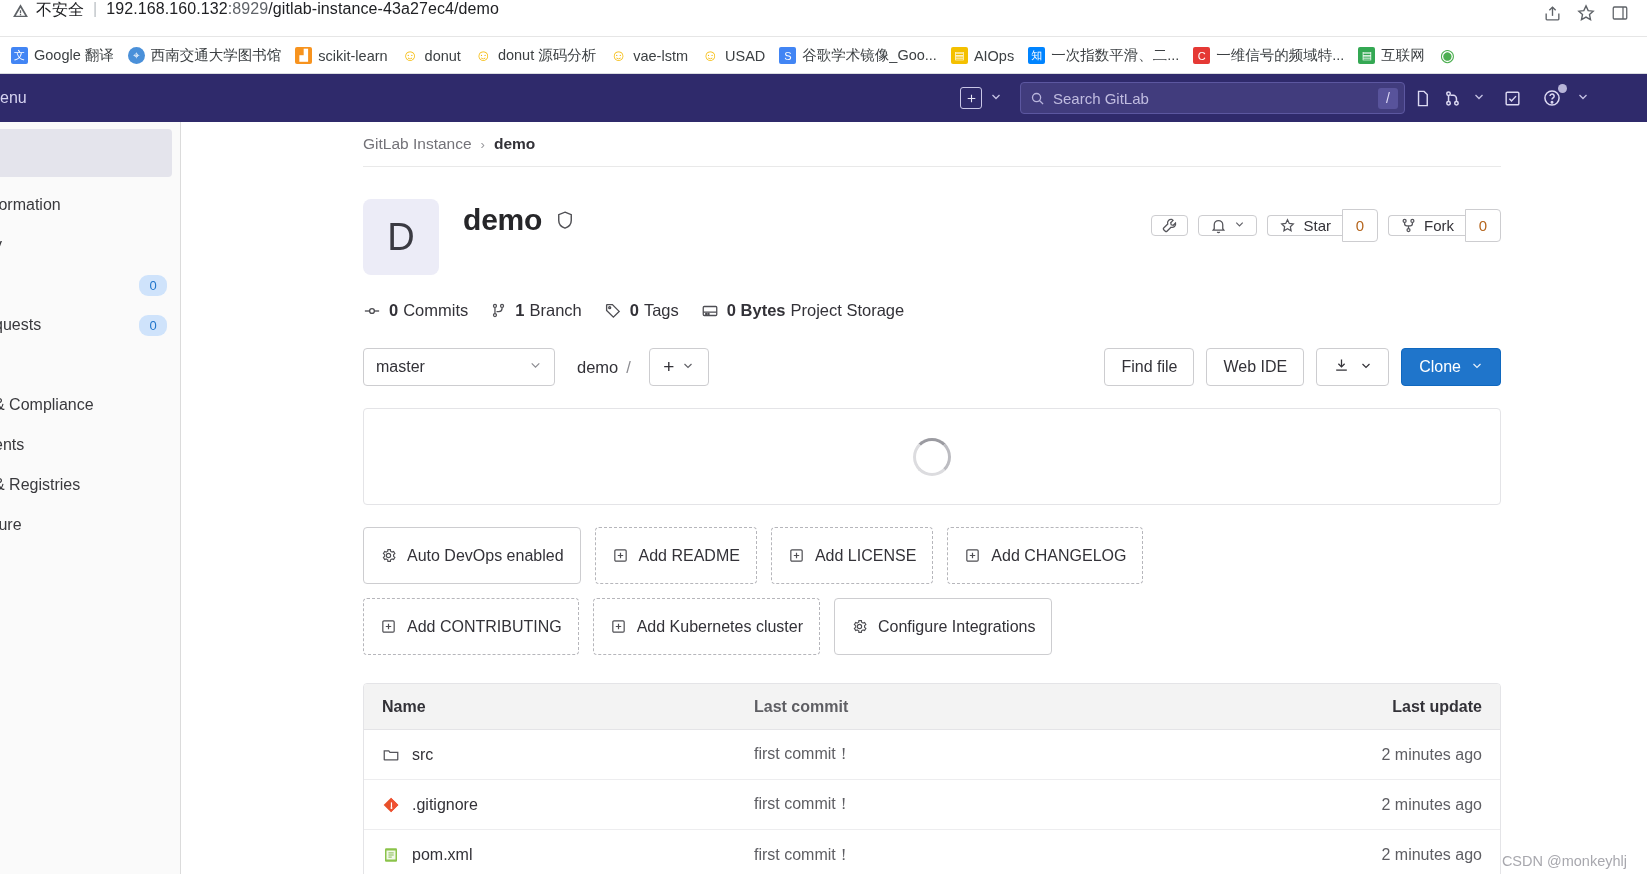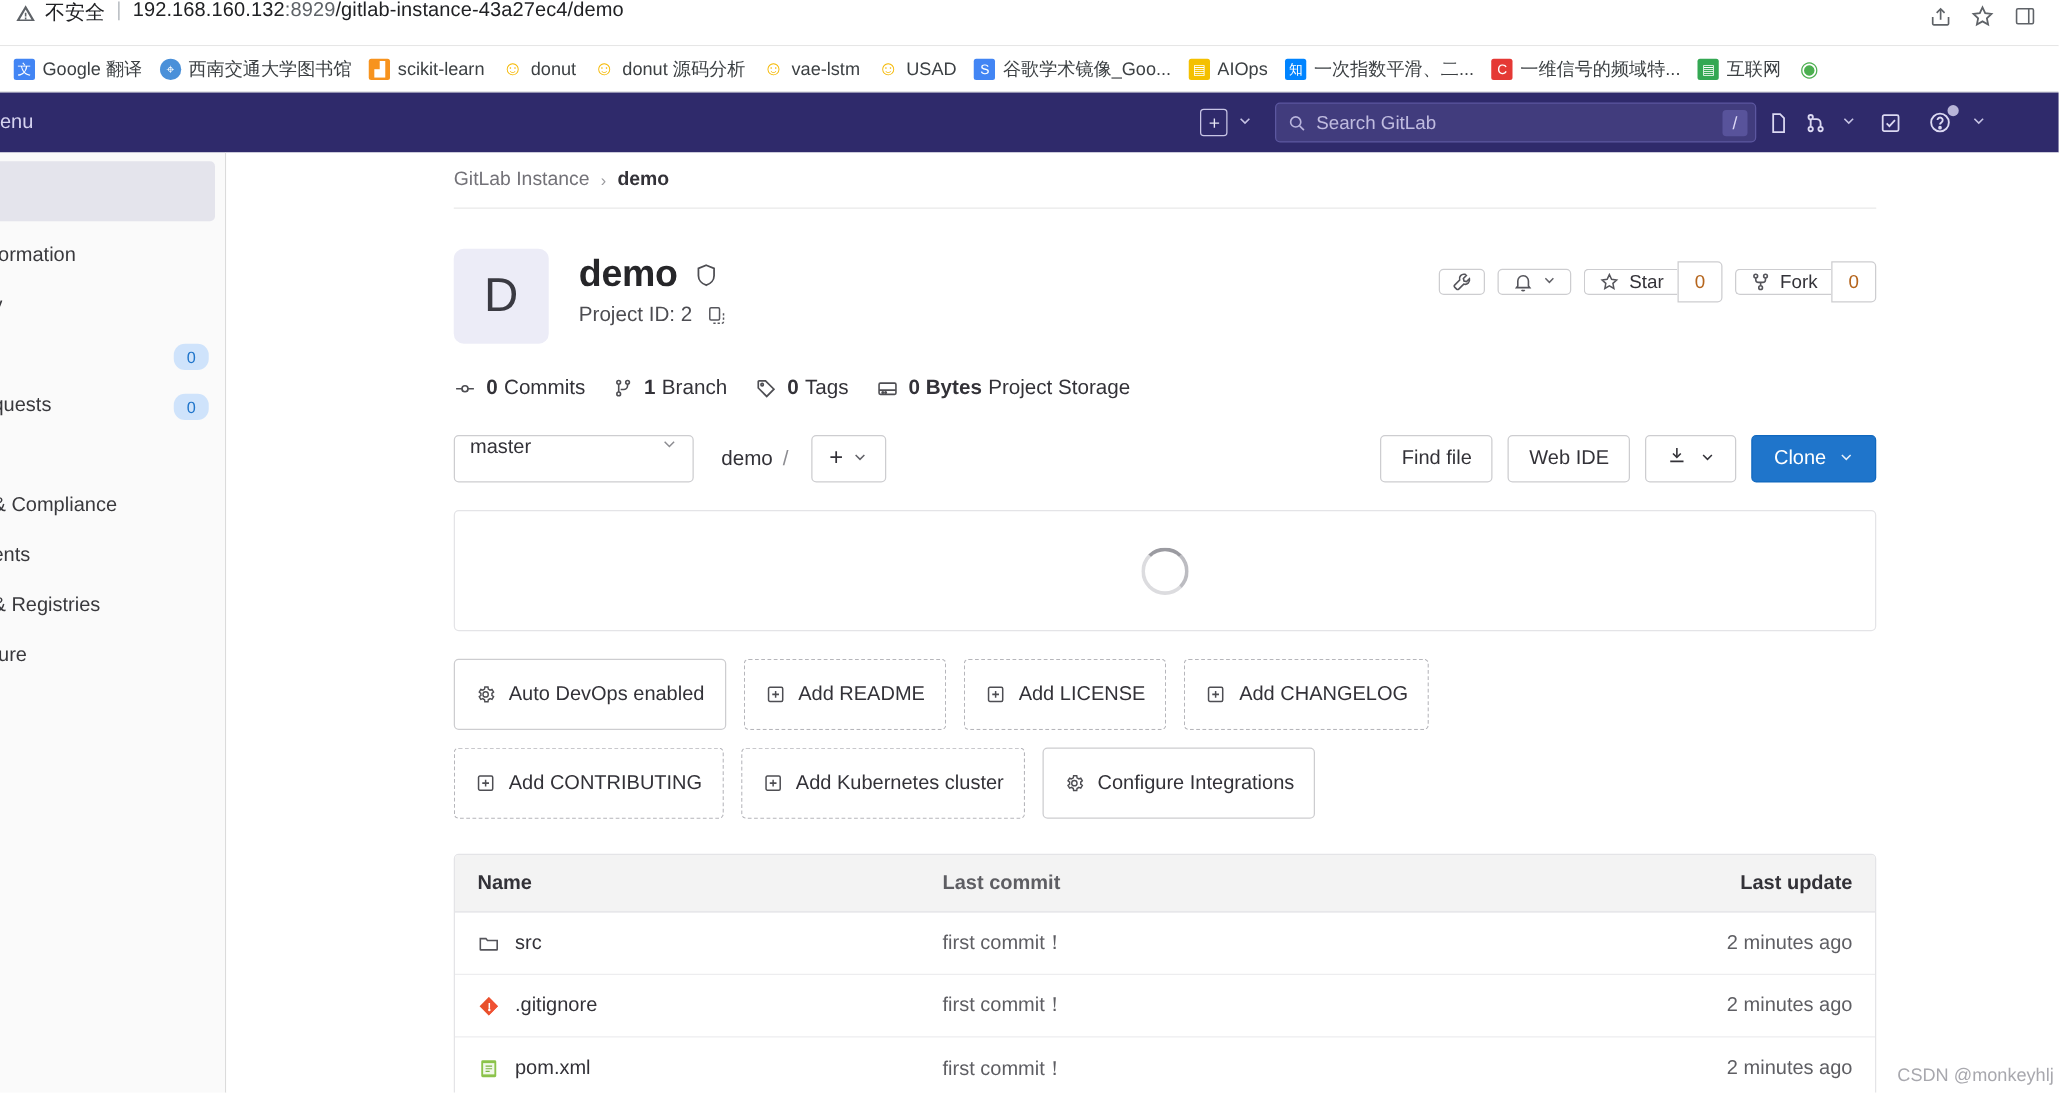--- a/index.html
+++ b/index.html
@@ -284,21 +284,21 @@
 
   #repo-toolbar {
     display: flex; align-items: center;
     margin-top: 28px;
   }
   #branch-select {
     width: 192px; height: 38px;
     border: 1px solid #cdcdd0;
     border-radius: 4px;
     background: #fff;
-    display: flex; align-items: flex-start;
+    display: flex; align-items: center;
     justify-content: space-between;
     padding: 0 12px;
     font-size: 16px; color: #333238;
     flex: 0 0 auto;
   }
   #path-crumb {
     margin-left: 22px;
     font-size: 16.5px; color: #333238;
     white-space: nowrap;
   }
@@ -392,21 +392,21 @@
   }
   #file-table .tr:last-child { border-bottom: none; }
   .col-name { flex: 0 0 390px; padding-left: 18px; display: flex; align-items: center; color: #333238; text-align: right; }
   .col-commit { flex: 1 1 auto; color: #5e5e63; }
   .col-update { flex: 0 0 200px; text-align: right; padding-right: 18px; color: #5e5e63; }
   .thead .col-update { color: #333238; }
   .file-ico { width: 20px; margin-right: 10px; display: flex; align-items: center; flex: 0 0 auto; }
 
   #watermark {
     position: absolute;
-    right: 4px; bottom: 5px;
+    right: 20px; bottom: 5px;
     font-size: 14.5px;
     color: #a8a8ae;
     text-align: center;
   }
 </style>
 </head>
 <body>
 
 <div id="browser-chrome">
 
@@ -612,29 +612,20 @@
 
       <div id="project-header">
         <div id="project-avatar">D</div>
 
         <div id="project-title-block">
           <div id="project-title-row">
             <span id="project-name">demo</span>
             <span class="shield-ico">
               <svg width="20" height="22" viewBox="0 0 24 24" fill="none" stroke="currentColor" stroke-width="1.7">
                   <path d="M12 2.6l7.5 3v7.1c0 4.1-3.1 7.7-7.5 9.1-4.4-1.4-7.5-5-7.5-9.1V5.6l7.5-3z"></path>
-                </svg>
-            </span>
-          </div>
-          <div id="project-id-row">
-            <span>Project ID: 2</span>
-            <span class="copy-ico">
-              <svg width="17" height="17" viewBox="0 0 24 24" fill="none" stroke="currentColor" stroke-width="1.7">
-                  <rect x="4" y="3" width="11" height="14" rx="1.4"></rect>
-                  <path d="M8 20.5h10a1.5 1.5 0 001.5-1.5V8" stroke-dasharray="2.6 2.2"></path>
                 </svg>
             </span>
           </div>
         </div>
 
         <div id="project-actions">
           <div class="btn icon-only">
             <span class="ico" style="margin-right:0">
               <svg width="17" height="17" viewBox="0 0 24 24" fill="none" stroke="currentColor" stroke-width="1.8">
                   <path d="M15.5 3.5a5 5 0 00-6 6.4L3.8 15.6a1.6 1.6 0 000 2.3l2.3 2.3a1.6 1.6 0 002.3 0l5.7-5.7a5 5 0 006.4-6l-3.2 3.2-2.9-.7-.7-2.9 3.3-3.3z"></path>

